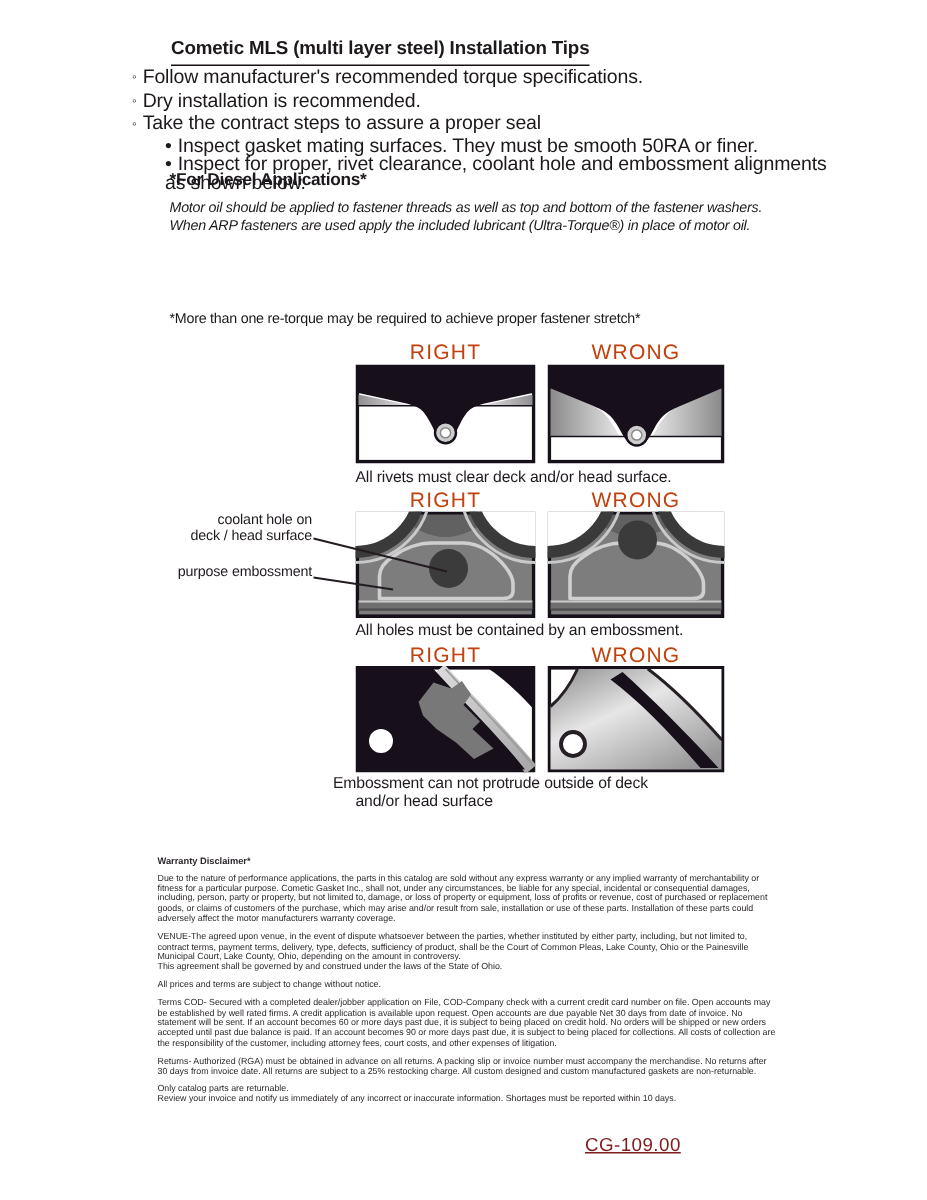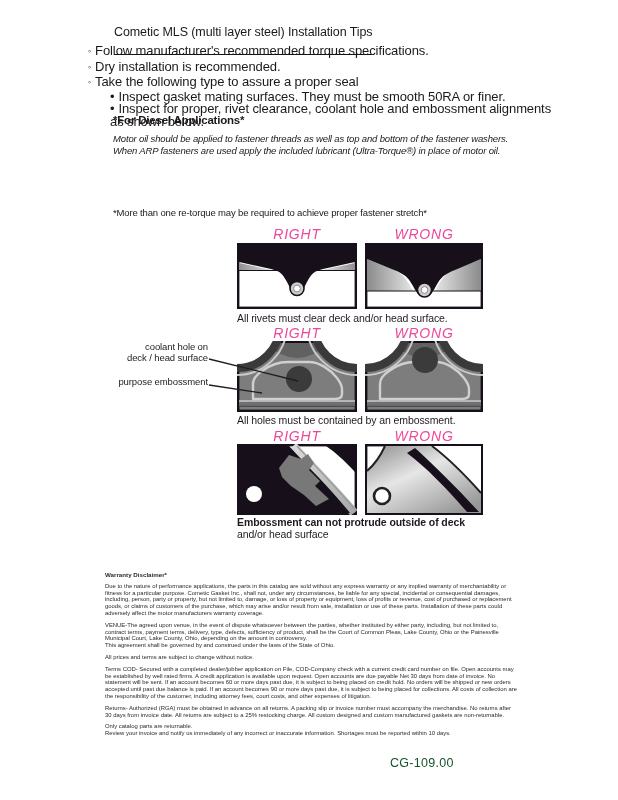--- a/index.html
+++ b/index.html
@@ -3,56 +3,56 @@
 <meta charset="utf-8">
 <style>
   html,body{margin:0;padding:0;background:#ffffff;}
   .page{
     position:relative;width:618px;height:800px;background:#ffffff;
     font-family:"Liberation Sans", sans-serif;color:#1c181c;overflow:hidden;
   }
   .abs{position:absolute;}
   
   .title{
-    left:114px;top:25px;font-size:12.5px;font-weight:normal;letter-spacing:-0.1px;
-    border-bottom:1.6px solid #171017;padding-bottom:15px;display:inline-block;
+    left:114px;top:25px;font-size:12.5px;font-weight:bold;letter-spacing:-0.1px;
+    border-bottom:1.6px solid #171017;padding-bottom:4px;display:inline-block;
   }
   
   .bullets{left:88px;top:44px;font-size:13px;letter-spacing:-0.1px;width:470px;}
   .b{line-height:13.5px;}
   .b::before{content:"\25E6";margin-right:4px;font-size:9px;position:relative;top:-1px;}
   .sb{line-height:12.8px;margin-left:22px;}
   .sb::before{content:"\2022";margin-right:4px;}
   
   .h2{left:113px;top:114px;font-size:11.5px;font-weight:bold;letter-spacing:-0.2px;}
   .para{left:113px;width:407px;font-size:9.5px;line-height:12.2px;letter-spacing:-0.15px;margin:0;}
   .p1{top:133px;font-style:italic;} .p2{top:166px;} .p3{top:207px;}
   
-  .dlabel{font-size:14px;letter-spacing:0.8px;color:#ec4899;text-align:center;width:120px;font-style:italic;}
+  .dlabel{font-size:14px;letter-spacing:0.8px;color:#c2410c;text-align:center;width:120px;}
   .cap{font-size:10.5px;letter-spacing:-0.1px;color:#201a20;}
   .fig{position:absolute;display:block;}
   .ann{font-size:9.5px;line-height:11px;letter-spacing:-0.1px;text-align:right;width:108px;color:#201a20;}
   
   .legal{left:105px;top:572px;width:413px;font-size:5.9px;line-height:6.8px;color:#2d282d;}
   .legal p{margin:0 0 5px 0;}
   .lh{font-weight:bold;font-size:6.2px;margin-bottom:4px;}
-  .docnum{left:390px;top:756px;font-size:12.5px;letter-spacing:0.3px;color:#14532d;}
+  .docnum{left:390px;top:756px;font-size:12.5px;letter-spacing:0.3px;color:#7f1d1d;text-decoration:underline;}
   svg{display:block;}
 </style>
 </head>
 <body>
 
 <div class="page">
 
   <div class="abs title">Cometic MLS (multi layer steel) Installation Tips</div>
 
   <div class="abs bullets">
     <div class="b">Follow manufacturer's recommended torque specifications.</div>
     <div class="b">Dry installation is recommended.</div>
-    <div class="b">Take the following type to assure a proper seal</div>
+    <div class="b">Take the contract steps to assure a proper seal</div>
     <div class="sb">Inspect gasket mating surfaces.  They must be smooth 50RA or finer.</div>
     <div class="sb">Inspect for proper, rivet clearance, coolant hole and embossment alignments as shown below.</div>
   </div>
 
   <div class="abs h2">*For Diesel Applications*</div>
   <p class="abs para p1">Motor oil should be applied to fastener threads as well as top and bottom of the fastener washers. When ARP fasteners are used apply the included lubricant (Ultra-Torque®) in place of motor oil.</p>
   <p class="abs para p3">*More than one re-torque may be required to achieve proper fastener stretch*</p>
 
   <div class="abs dlabel" style="left:237px;top:226px;">RIGHT</div>
   <div class="abs dlabel" style="left:365px;top:226px;width:118px;">WRONG</div>
@@ -172,21 +172,21 @@
     </defs>
     <rect x="1.2" y="1.2" width="115.6" height="68.6" fill="#ffffff" stroke="#17101a" stroke-width="2.4"></rect>
     <path d="M20,2 L66,2 C82,15 99,31 116,50 L116,69 L2,69 L2,27 C9,21 15,13 20,2 Z" fill="url(#band3)"></path>
     <path d="M68,2 L116,2 L116,48 C100,30 83,14 68,2 Z" fill="#ffffff"></path>
     <path d="M67,2 C83,14 100,31 116,49" stroke="#262026" stroke-width="2" fill="none"></path>
     <path d="M20,2 C15,13 9,21 2,27" stroke="#262026" stroke-width="2" fill="none"></path>
     <path d="M50,4 C70,22 93,45 114,68 L102,68 C82,45 62,24 42,9 Z" fill="#17101a"></path>
     <circle cx="17" cy="52" r="8" fill="#ffffff" stroke="#262026" stroke-width="2.6"></circle>
   </svg>
 
-  <div class="abs cap" style="left:237px;top:516px;font-weight:bold;">Embossment can not protrude outside of deck</div>
+  <div class="abs cap" style="left:222px;top:516px;">Embossment can not protrude outside of deck</div>
   <div class="abs cap" style="left:237px;top:528px;">and/or head surface</div>
 
   <div class="abs legal">
     <div class="lh">Warranty Disclaimer*</div>
     <p>Due to the nature of performance applications, the parts in this catalog are sold without any express warranty or any implied warranty of merchantability or fitness for a particular purpose.  Cometic Gasket Inc., shall not, under any circumstances, be liable for any special, incidental or consequential damages, including, person, party or property, but not limited to, damage, or loss of property or equipment, loss of profits or revenue, cost of purchased or replacement goods, or claims of customers of the purchase, which may arise and/or result from sale, installation or use of these parts.  Installation of these parts could adversely affect the motor manufacturers warranty coverage.</p>
     <p>
       <span>VENUE-The agreed upon venue, in the event of dispute whatsoever between the parties, whether instituted by either party, including, but not limited to, contract terms, payment terms, delivery, type, defects, sufficiency of product, shall be the Court of Common Pleas, Lake County, Ohio or the Painesville Municipal Court, Lake County, Ohio, depending on the amount in controversy.</span><br>
       <span>This agreement shall be governed by and construed under the laws of the State of Ohio.</span>
     </p>
     <p>All prices and terms are subject to change without notice.</p>

